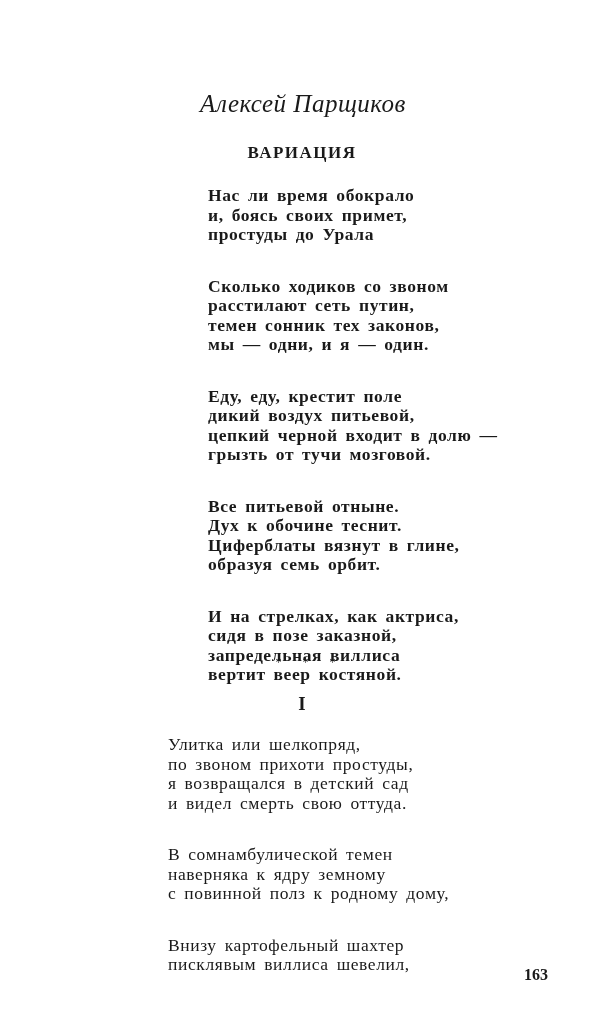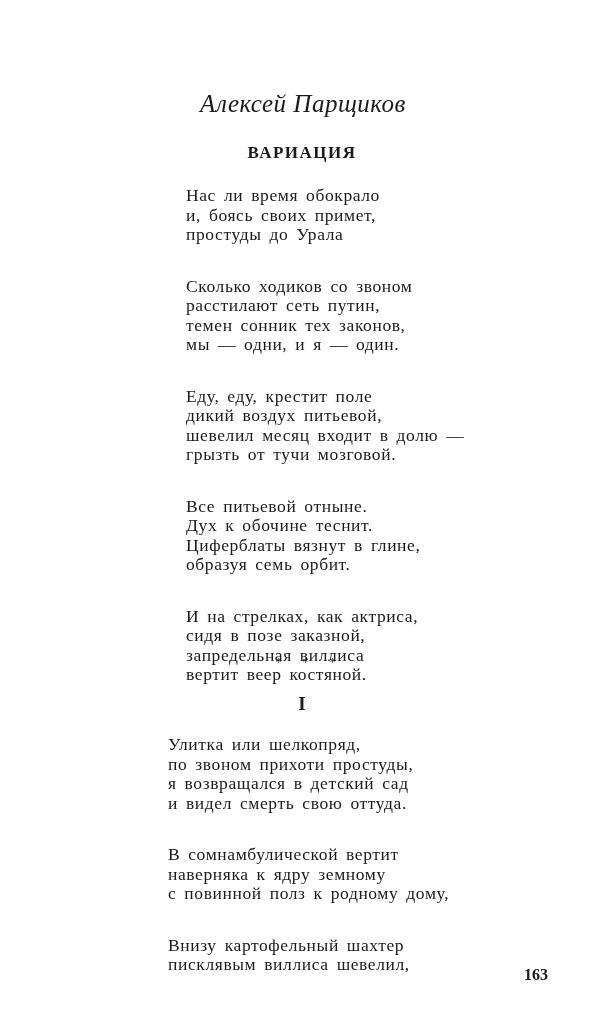--- a/index.html
+++ b/index.html
@@ -37,21 +37,21 @@
       letter-spacing: 1.5px;
       padding-left: 2px;
     }
     .poem {
       position: absolute;
       font-size: 17.5px;
       line-height: 19.5px;
       letter-spacing: 0.6px;
       word-spacing: 3px;
     }
-    .poem1 { left: 186px; top: 186px; }
+    .poem1 { left: 208px; top: 186px; font-weight: bold; }
     .poem2 { left: 168px; top: 735px; }
     .stanza { margin: 0 0 32px 0; }
     .line { white-space: nowrap; display: block; }
     .asterisks {
       position: absolute;
       top: 655px;
       left: 0;
       width: 600px;
       text-align: center;
       font-size: 12px;
@@ -93,21 +93,21 @@
     </div>
     <div class="stanza">
       <span class="line">Сколько ходиков со звоном</span>
       <span class="line">расстилают сеть путин,</span>
       <span class="line">темен сонник тех законов,</span>
       <span class="line">мы — одни, и я — один.</span>
     </div>
     <div class="stanza">
       <span class="line">Еду, еду, крестит поле</span>
       <span class="line">дикий воздух питьевой,</span>
-      <span class="line">шевелил месяц входит в долю —</span>
+      <span class="line">цепкий черной входит в долю —</span>
       <span class="line">грызть от тучи мозговой.</span>
     </div>
     <div class="stanza">
       <span class="line">Все питьевой отныне.</span>
       <span class="line">Дух к обочине теснит.</span>
       <span class="line">Циферблаты вязнут в глине,</span>
       <span class="line">образуя семь орбит.</span>
     </div>
     <div class="stanza">
       <span class="line">И на стрелках, как актриса,</span>
@@ -122,21 +122,21 @@
   <div class="section-num">I</div>
 
   <div class="poem poem2">
     <div class="stanza">
       <span class="line">Улитка или шелкопряд,</span>
       <span class="line">по звоном прихоти простуды,</span>
       <span class="line">я  возвращался в детский сад</span>
       <span class="line">и видел смерть свою оттуда.</span>
     </div>
     <div class="stanza">
-      <span class="line">В сомнамбулической вертит</span>
+      <span class="line">В сомнамбулической темен</span>
       <span class="line">наверняка к ядру земному</span>
       <span class="line">с повинной полз к родному дому,</span>
     </div>
     <div class="stanza">
       <span class="line">Внизу картофельный шахтер</span>
       <span class="line">писклявым виллиса шевелил,</span>
     </div>
   </div>
 
   <div class="page-number">163</div>

